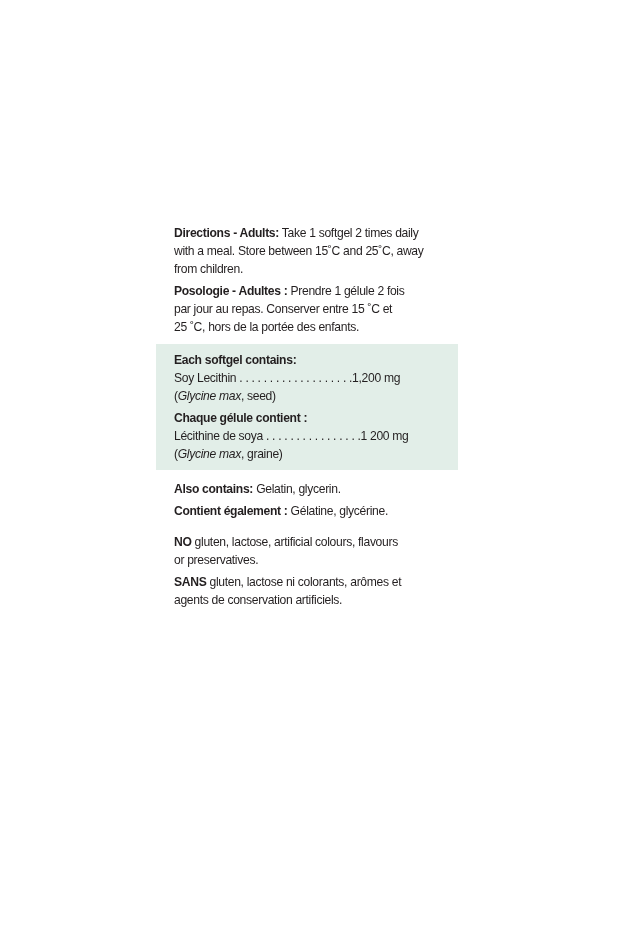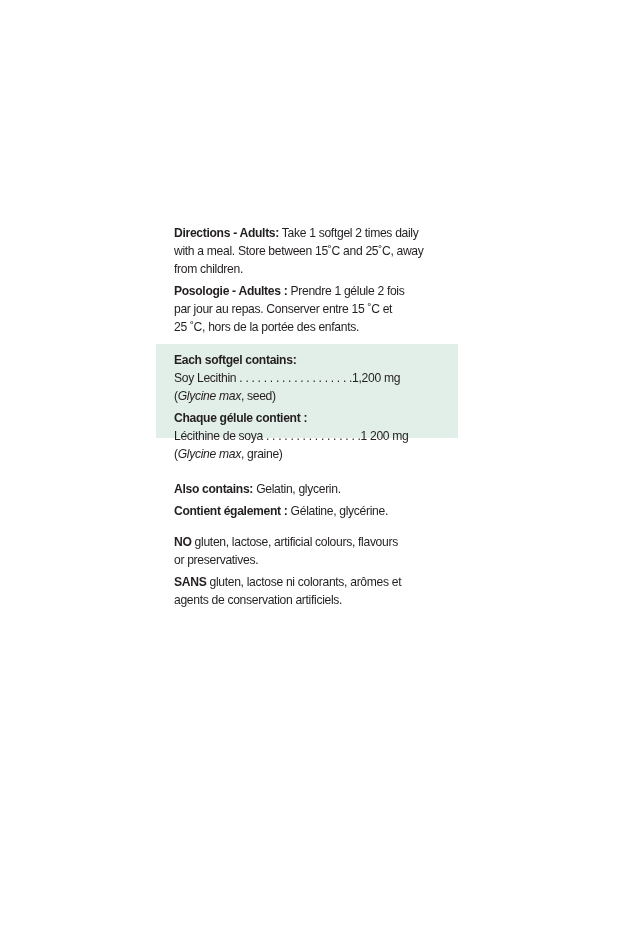--- a/index.html
+++ b/index.html
@@ -3,21 +3,21 @@
 <meta charset="utf-8">
 <style>
   html, body { margin: 0; padding: 0; background: #ffffff; }
   body { width: 621px; height: 931px; position: relative; overflow: hidden;
          font-family: "Liberation Sans", "DejaVu Sans", sans-serif; color: #231f20; }
   .label { position: absolute; left: 174px; width: 280px; font-size: 13.2px; line-height: 18px;
            letter-spacing: -0.35px; transform: scaleX(0.92); transform-origin: left top; }
   .label p { margin: 0; }
   .label b { font-weight: bold; }
   .directions { top: 224px; }
-  .box { position: absolute; left: 156px; top: 344px; width: 302px; height: 94px; background: #e2eee8; }
+  .box { position: absolute; left: 156px; top: 344px; width: 302px; height: 126px; background: #e2eee8; }
   .box-inner { position: absolute; left: 18px; top: 7px; width: 300px; font-size: 13.2px; line-height: 18px;
                letter-spacing: -0.35px; transform: scaleX(0.92); transform-origin: left top; }
   .box-inner p { margin: 0; }
   .gap4 { margin-top: 4px !important; }
   .also { top: 480px; }
   .no { top: 533px; }
   .row { white-space: pre; }
 </style>
 </head>
 <body>

